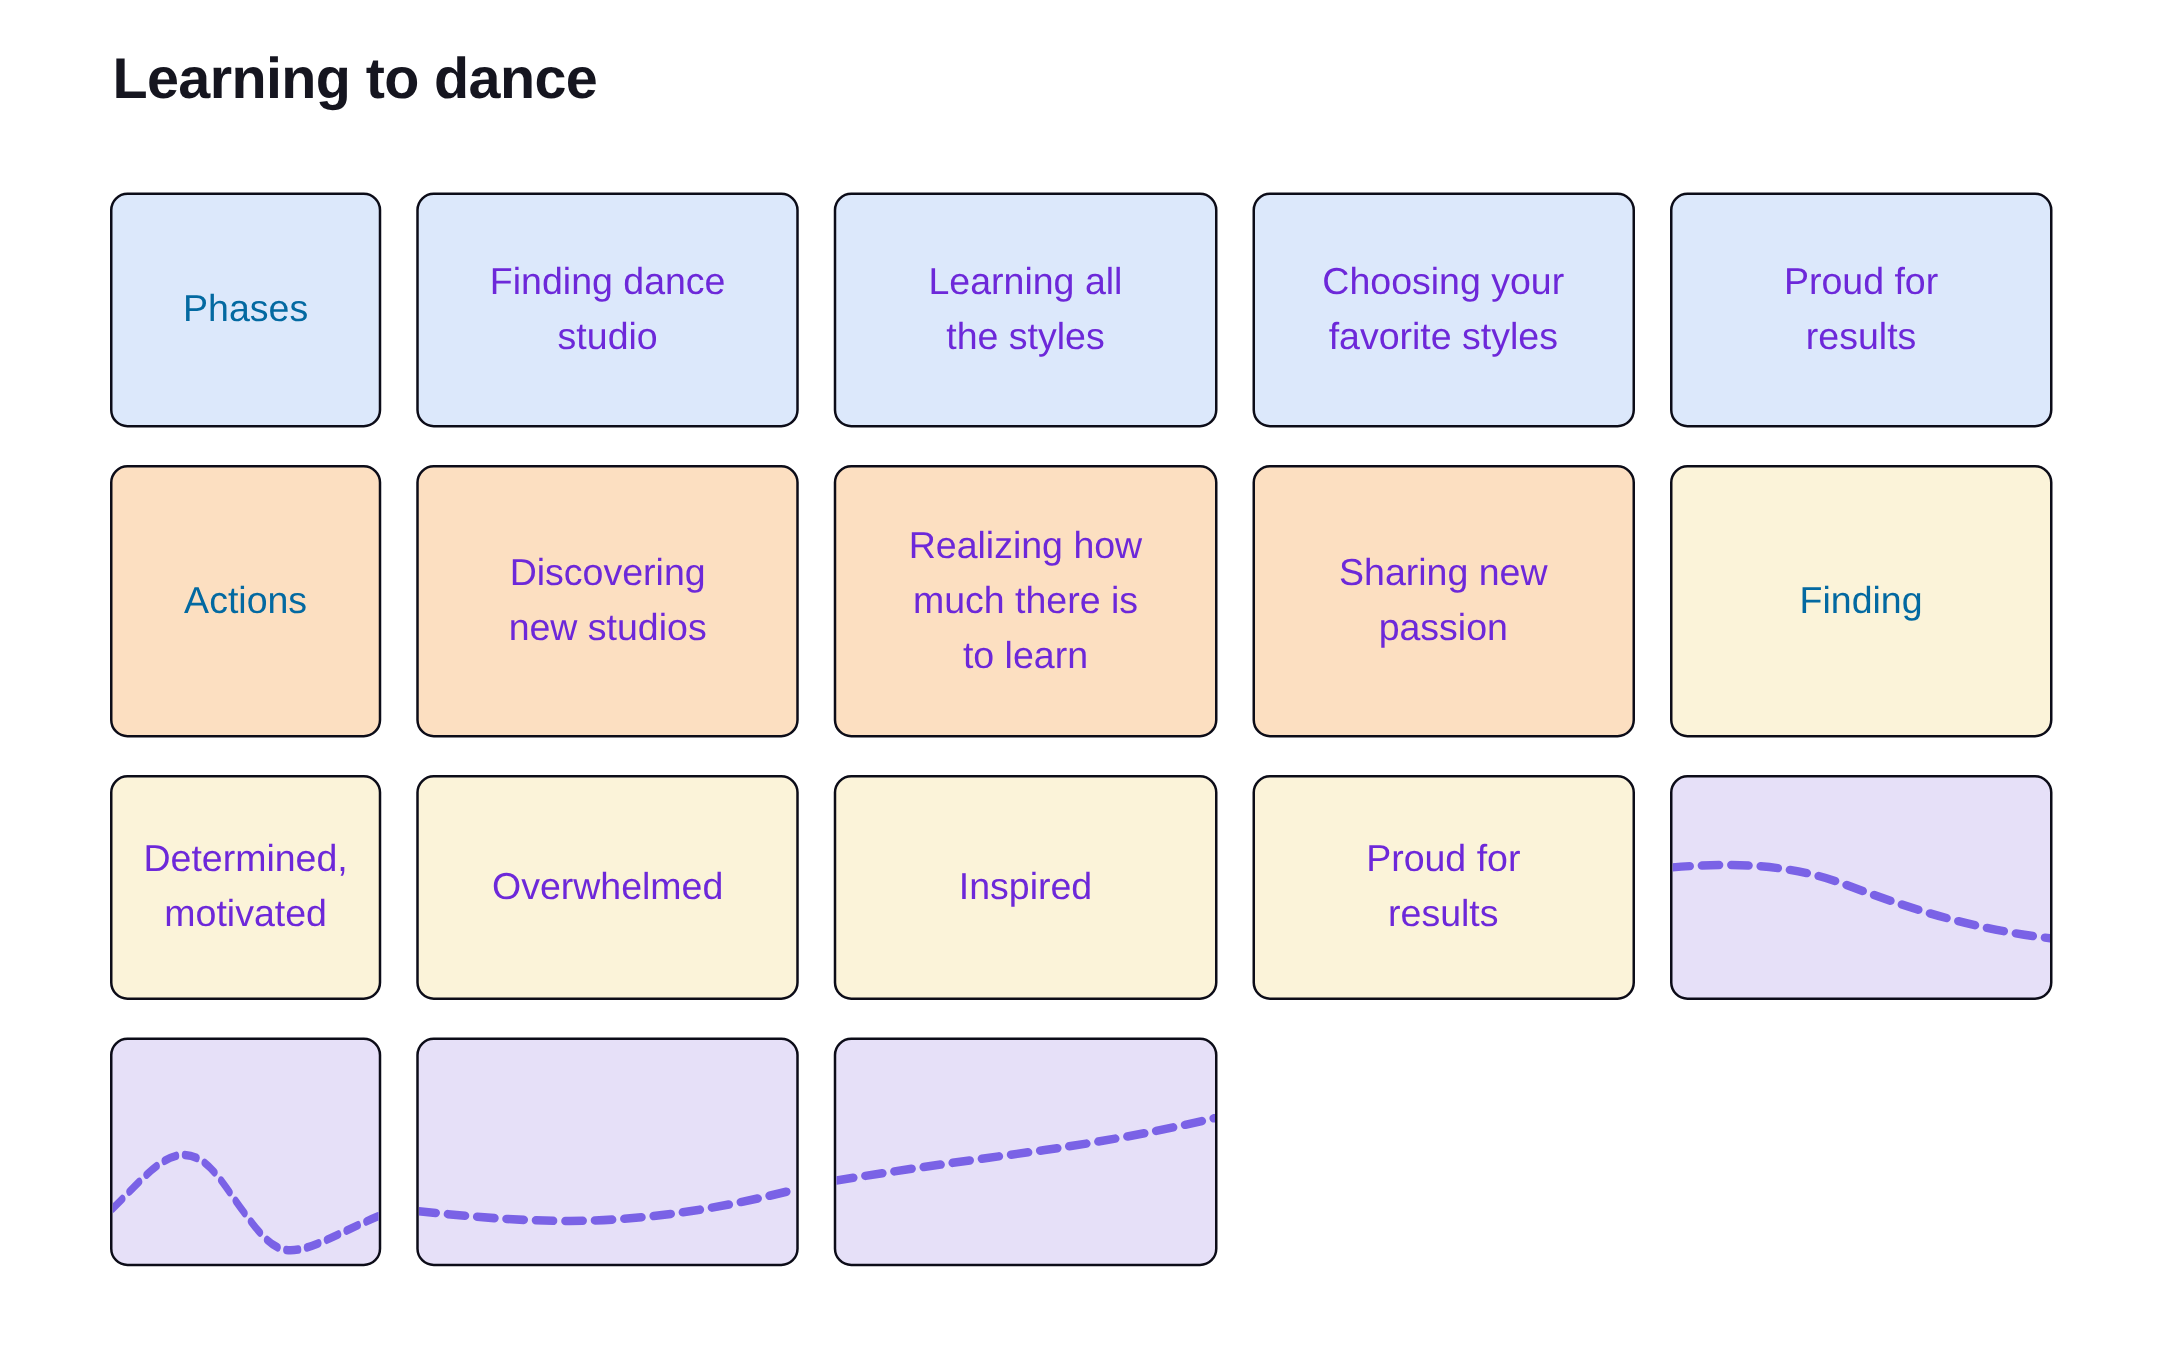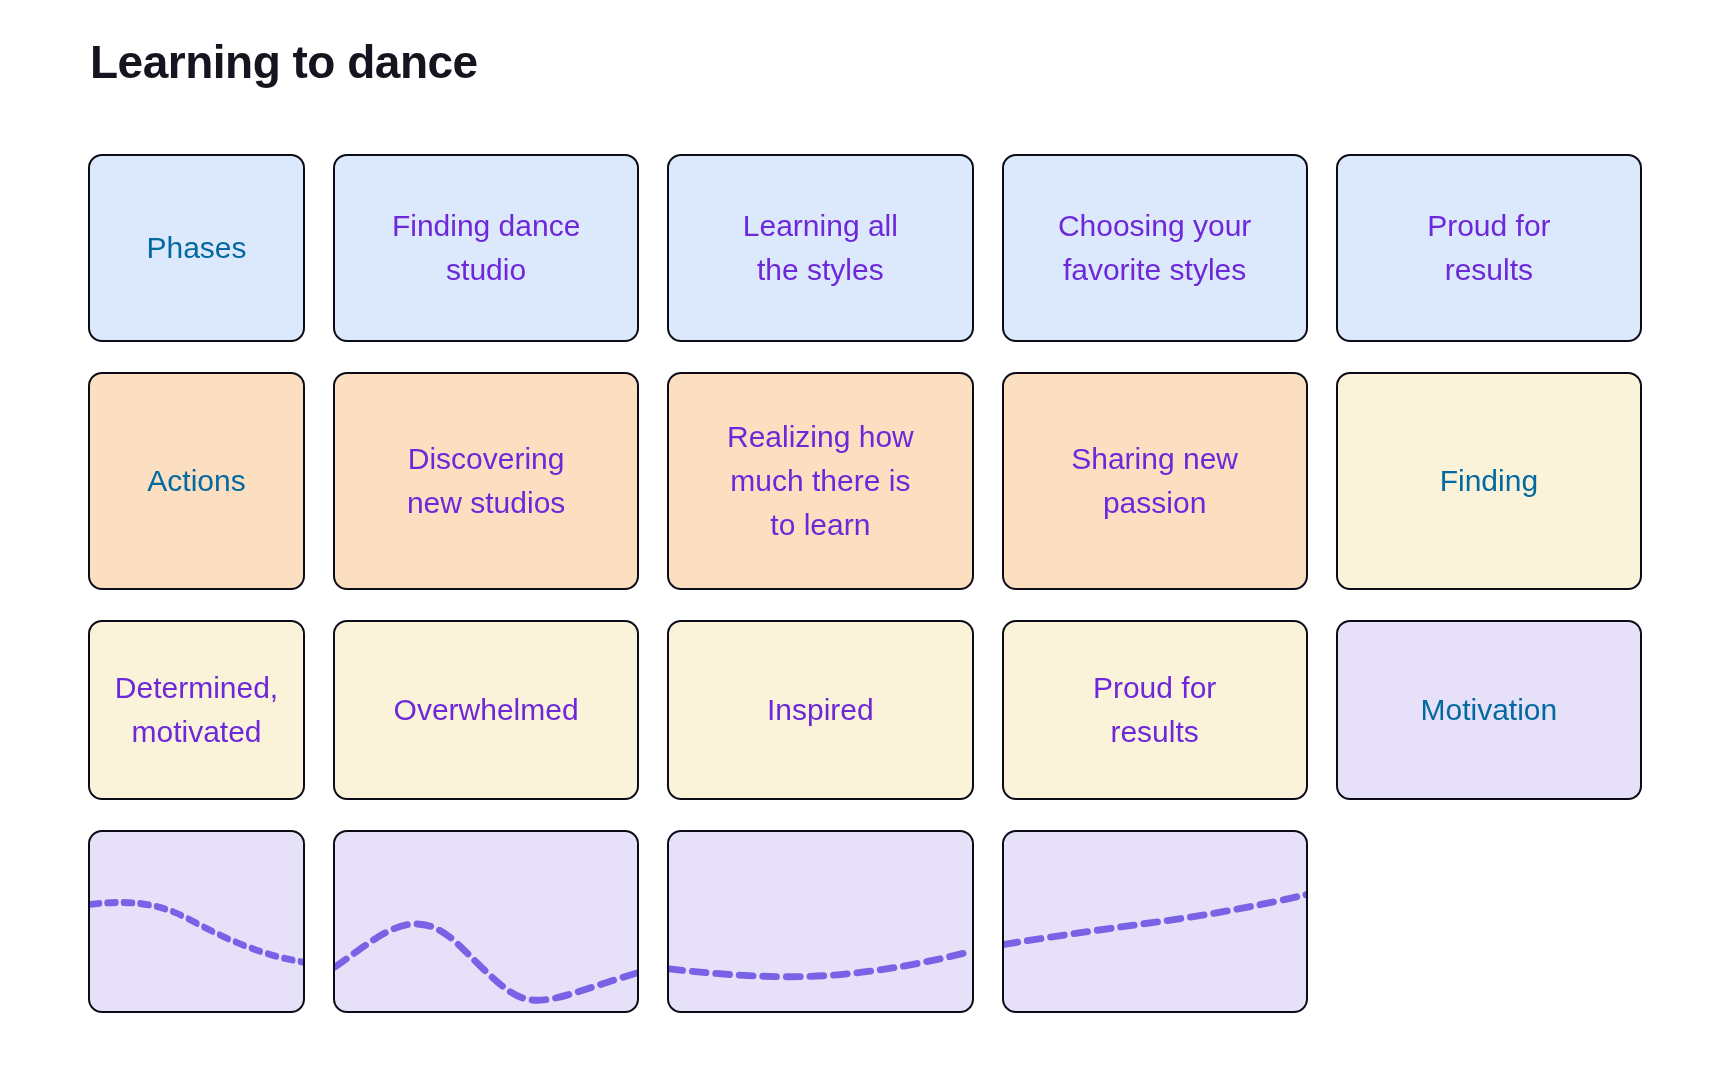--- a/index.html
+++ b/index.html
@@ -88,21 +88,20 @@
 passion</div>
 
     <div class="cell label-cell row-emotions">Finding</div>
     <div class="cell row-emotions">Determined,
 motivated</div>
     <div class="cell row-emotions">Overwhelmed</div>
     <div class="cell row-emotions">Inspired</div>
     <div class="cell row-emotions">Proud for
 results</div>
 
-    <div class="cell label-cell row-motivation">Motivation</div>
 
     <div class="cell chart-cell row-motivation">
       <svg class="curve" viewBox="0 0 308 183" preserveAspectRatio="none">
         <path class="dash" d="M 0,29 C 50,25 95,26 140,43 C 185,60 240,80 308,88"></path>
       </svg>
     </div>
 
     <div class="cell chart-cell row-motivation">
       <svg class="curve" viewBox="0 0 308 183" preserveAspectRatio="none">
         <path class="dash" d="M 0,93 C 28,74 55,49 82,49 C 110,49 126,71 150,94 C 173,116 186,127 206,127 C 230,127 264,112 308,99"></path>

